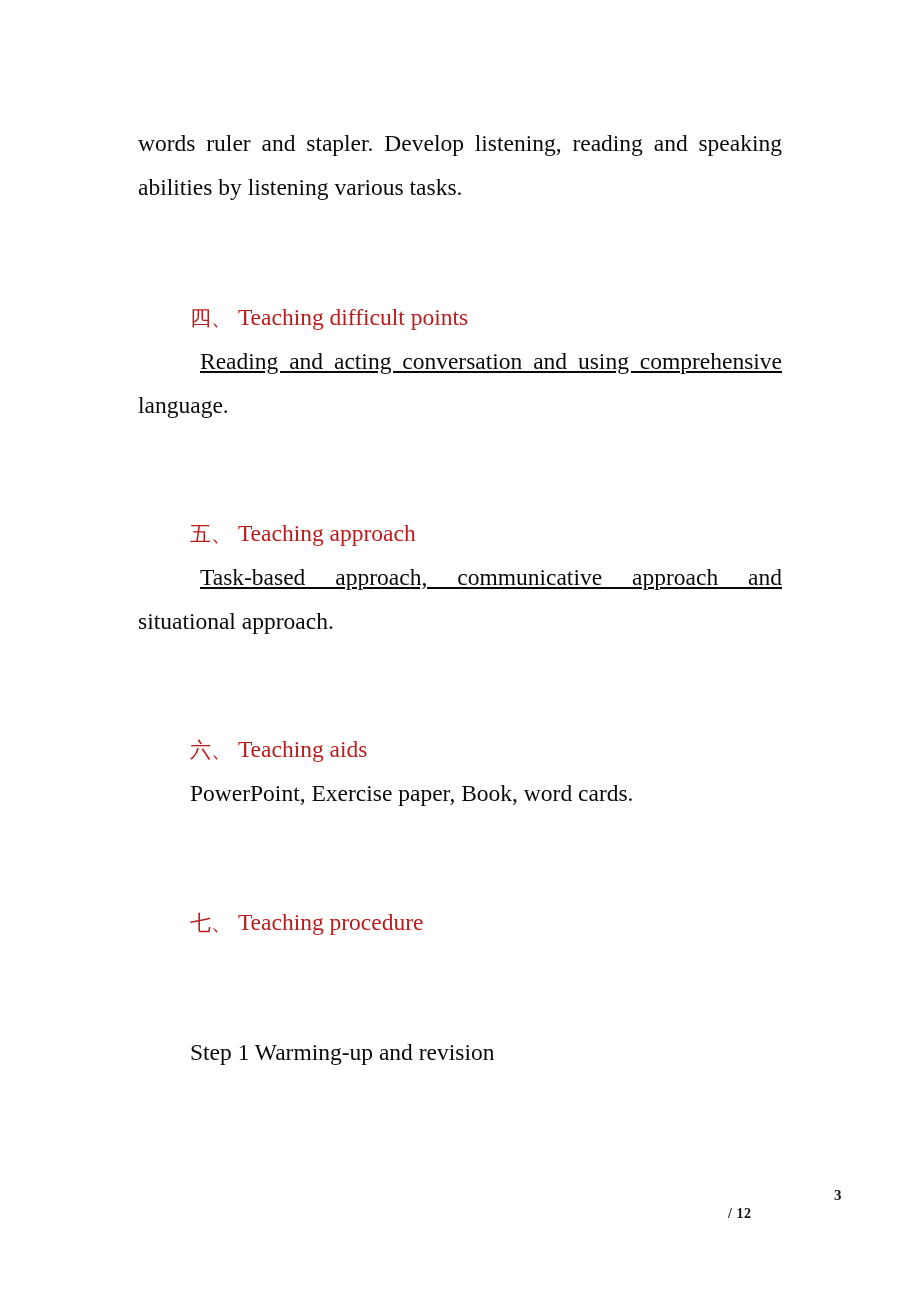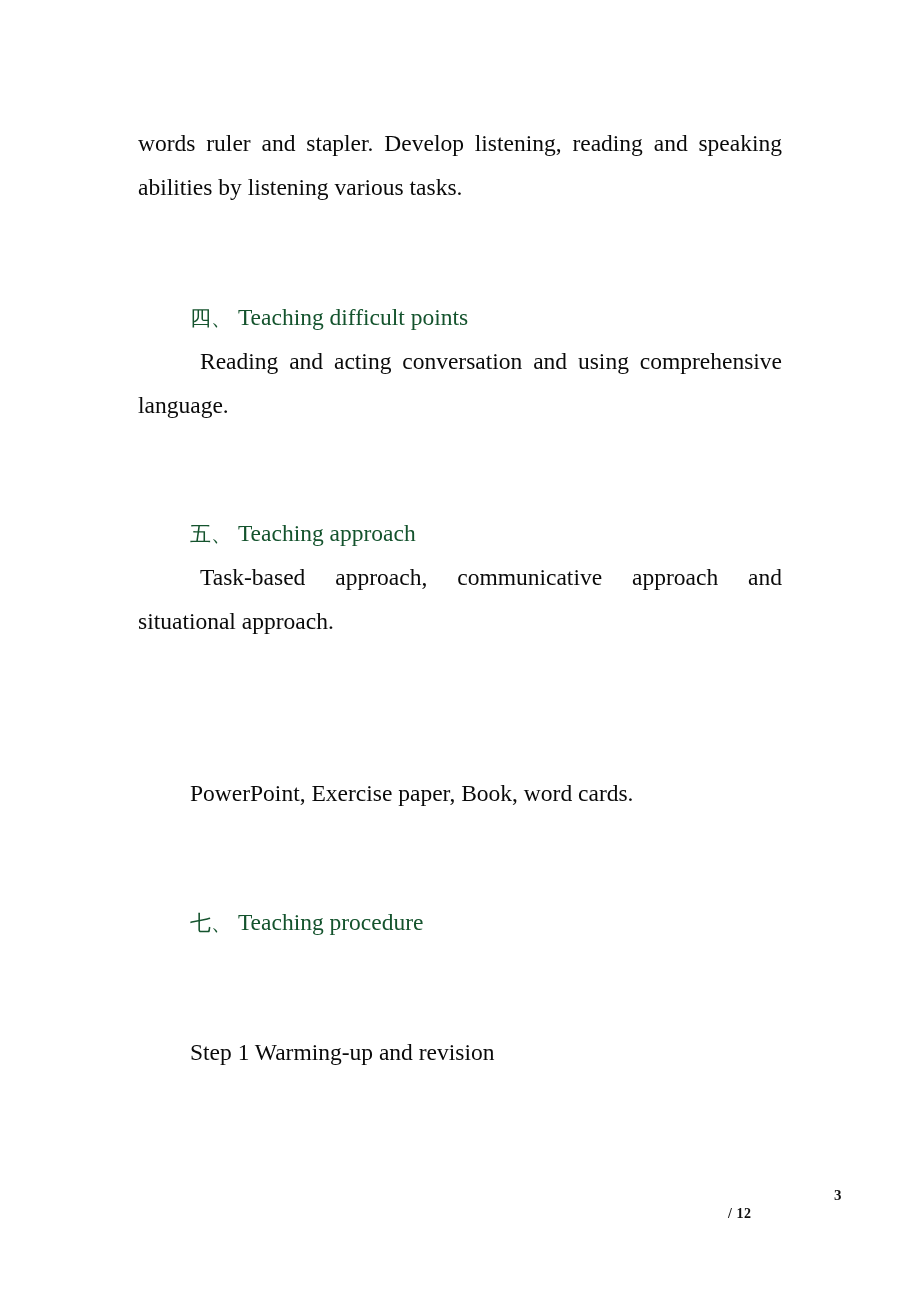--- a/index.html
+++ b/index.html
@@ -45,31 +45,31 @@
   
   .para.stretch {
     text-align-last: justify;
   }
 
   .heading {
     font-size: 23.5px;
     line-height: 43.5px;
     margin: 0;
     white-space: nowrap;
-    color: #14532d;
+    color: #b91c1c;
   }
 
   .cn-num {
     font-family: "DejaVu Sans", "Liberation Sans", sans-serif;
     font-size: 21px;
   }
 
   
   .ind-52 { text-indent: 52px; }
-  .ind-62 { text-indent: 62px; }
+  .ind-62 { text-indent: 62px; text-decoration: underline; }
 
   
   .footer-pageno {
     position: absolute;
     left: 834px;
     top: 1186px;
     font-size: 15px;
     font-weight: bold;
     line-height: 18px;
     color: #111111;
@@ -117,20 +117,23 @@
   </div>
 
   <div class="col b-sec5-h">
     <p class="heading ind-52"><span class="cn-num">五</span><span class="cn-num">、</span>&nbsp;<span>Teaching approach</span></p>
   </div>
   <div class="col b-sec5-body">
     <p class="para stretch ind-62">Task-based approach, communicative approach and</p>
     <p class="para">situational approach.</p>
   </div>
 
+  <div class="col b-sec6-h">
+    <p class="heading ind-52"><span class="cn-num">六</span><span class="cn-num">、</span>&nbsp;<span>Teaching aids</span></p>
+  </div>
   <div class="col b-sec6-body">
     <p class="para ind-52">PowerPoint, Exercise paper, Book, word cards.</p>
   </div>
 
   <div class="col b-sec7-h">
     <p class="heading ind-52"><span class="cn-num">七</span><span class="cn-num">、</span>&nbsp;<span>Teaching procedure</span></p>
   </div>
 
   <div class="col b-step1">
     <p class="para ind-52">Step 1 Warming-up and revision</p>

